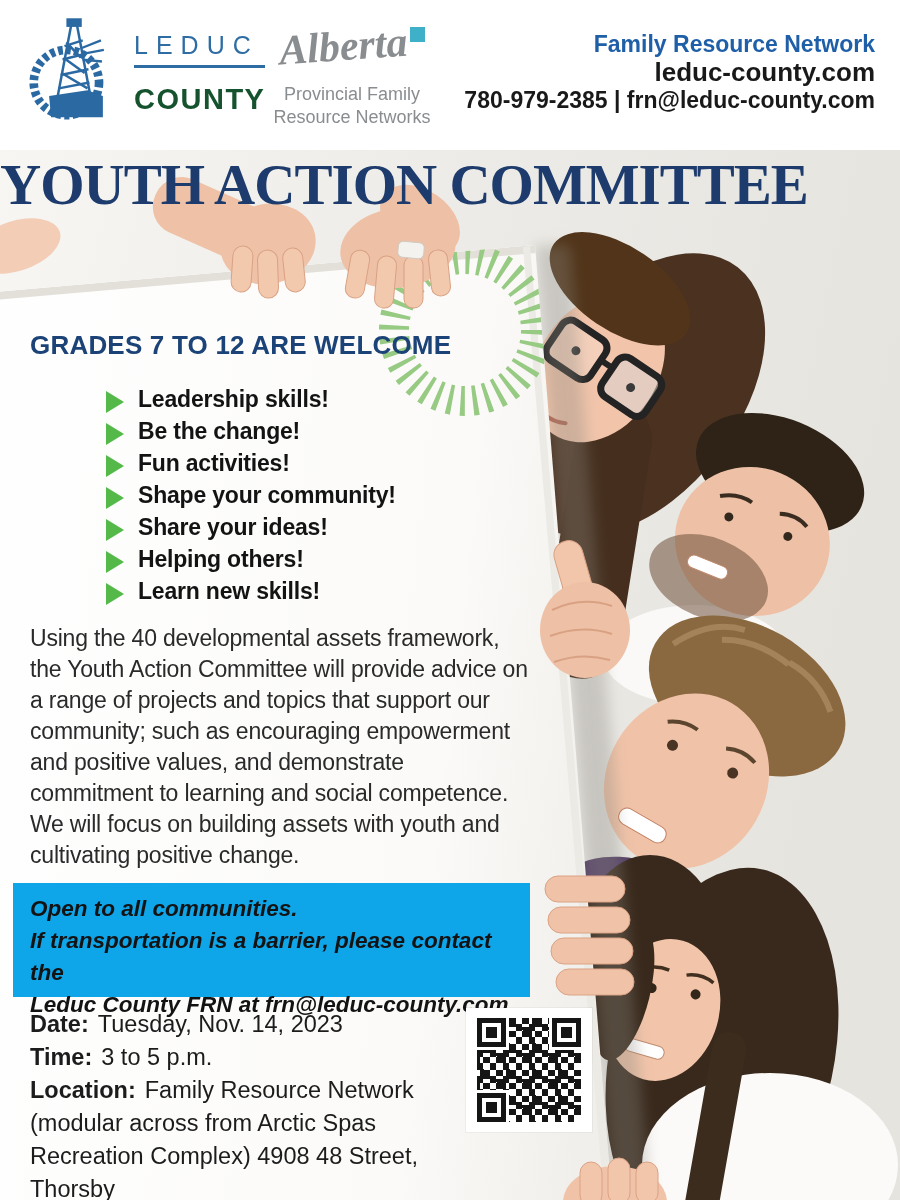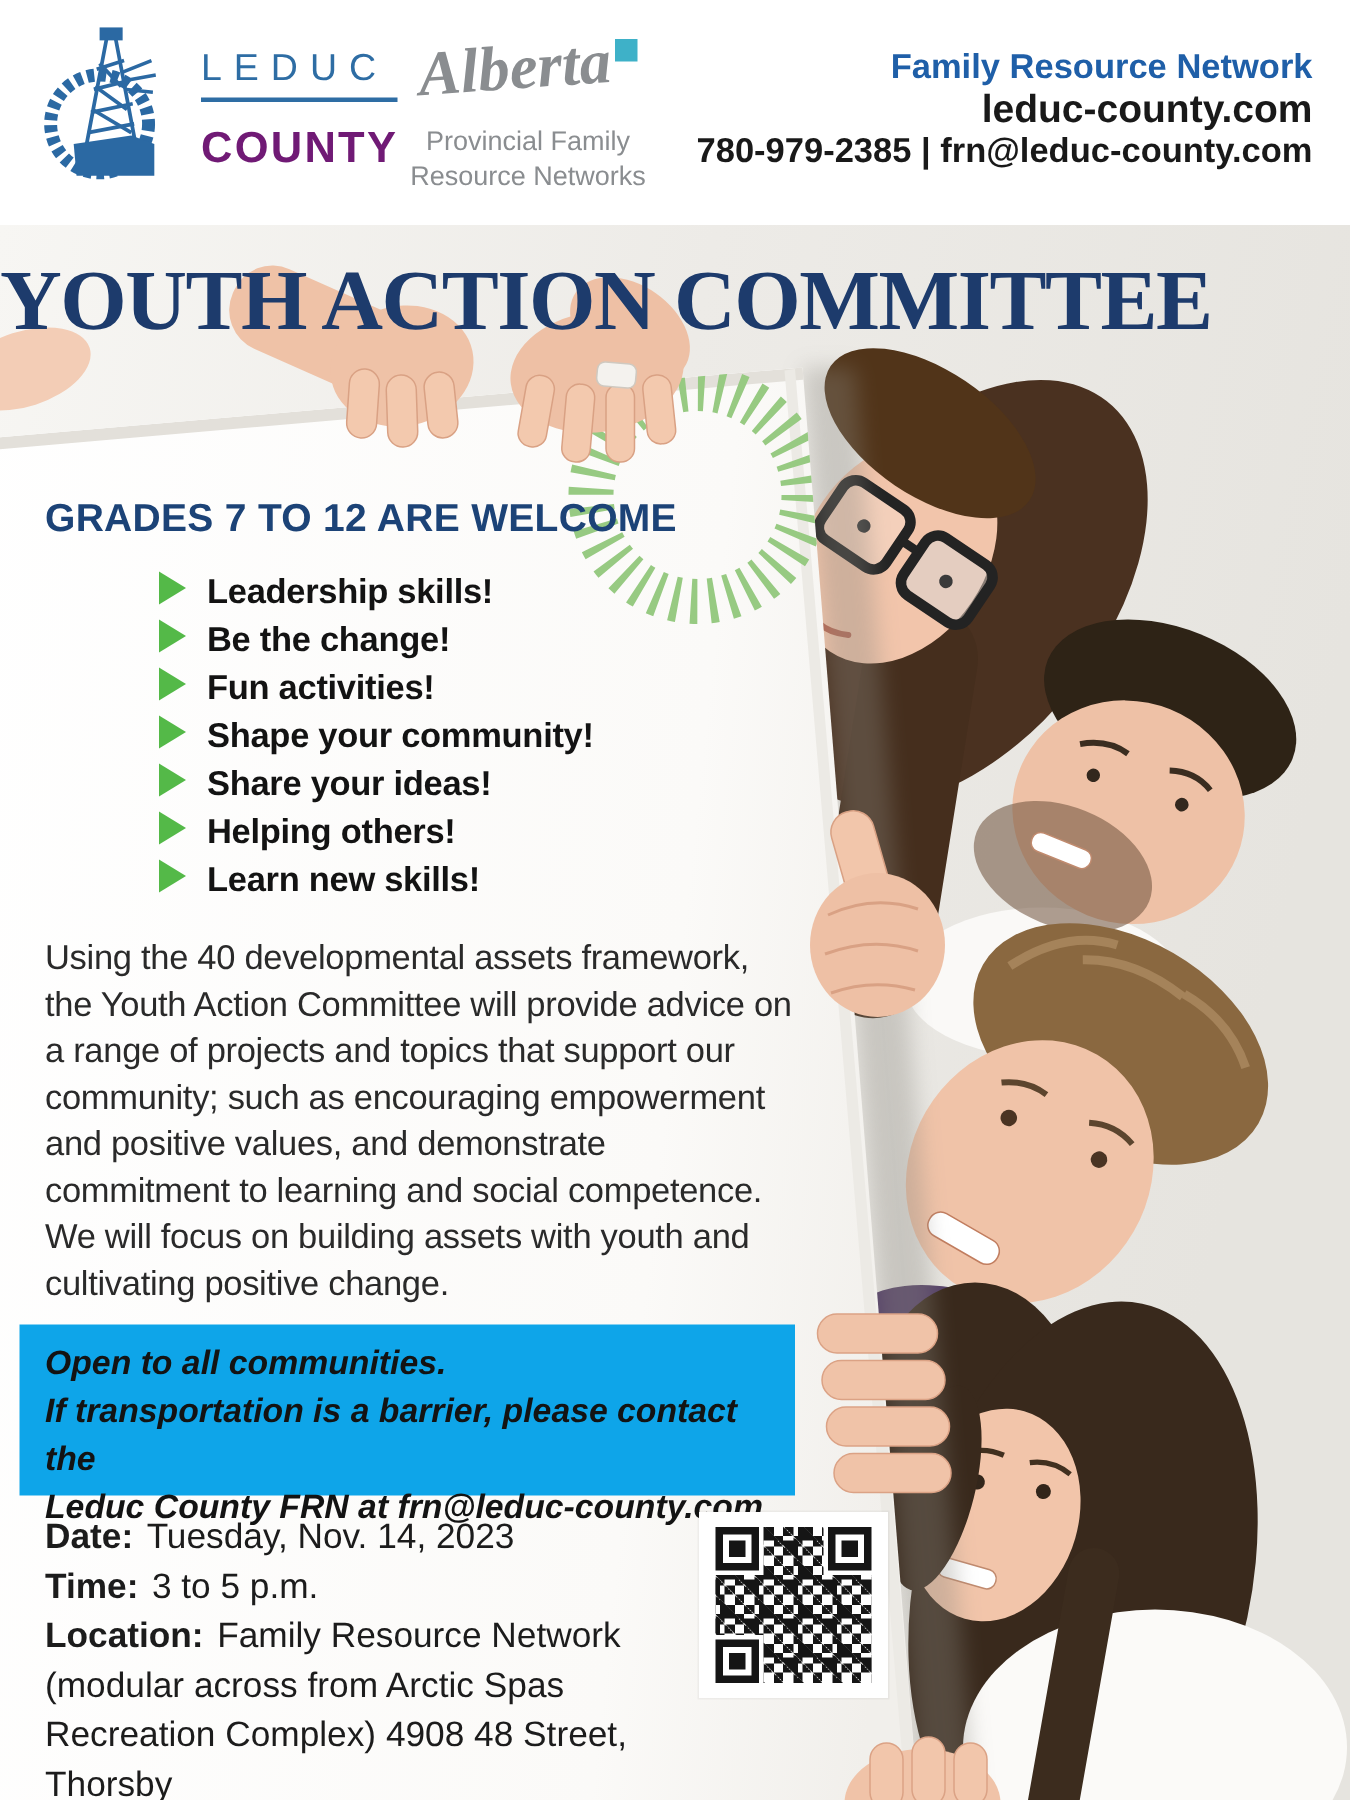--- a/index.html
+++ b/index.html
@@ -5,45 +5,45 @@
   html,body{margin:0;padding:0;background:#9a9a9a;}
   .poster{position:relative;width:900px;height:1200px;background:#ffffff;overflow:hidden;
           font-family:"Liberation Sans",sans-serif;color:#1a1a1a;}
 
   
   .header{position:absolute;top:0;left:0;width:900px;height:150px;background:#ffffff;z-index:5;}
   .leduc{position:absolute;left:28px;top:14px;display:flex;align-items:center;justify-content:center;}
   .leduc-word{margin-left:10px;}
   .leduc-word .w1{font-size:25px;letter-spacing:8px;color:#2e6da4;font-weight:400;
                   border-bottom:3px solid #2e6da4;padding-bottom:5px;}
-  .leduc-word .w2{font-size:29px;font-weight:700;letter-spacing:1.5px;color:#701a75;margin-top:15px;}
+  .leduc-word .w2{font-size:29px;font-weight:700;letter-spacing:1.5px;color:#14532d;margin-top:15px;}
   .alberta{position:absolute;left:252px;top:22px;width:200px;text-align:center;}
   .alberta .script{font-family:"Liberation Serif",serif;font-style:italic;font-weight:700;
                    font-size:42px;color:#8a8d90;transform:rotate(-4deg);display:inline-block;}
   .alberta .sq{display:inline-block;width:15px;height:15px;background:#3eb1c8;margin-left:2px;
                vertical-align:18px;}
   .alberta .sub{font-size:18px;color:#8a8d90;line-height:23px;margin-top:13px;}
   .contact{position:absolute;right:25px;top:30px;text-align:right;font-weight:700;line-height:28px;}
   .contact .c1{color:#1f5fa8;font-size:23px;}
   .contact .c2{color:#191919;font-size:26px;}
   .contact .c3{color:#191919;font-size:23px;}
 
   
-  .big-title{position:absolute;top:168px;left:0;width:801px;text-align:center;z-index:4;
+  .big-title{position:absolute;top:152px;left:0;width:801px;text-align:center;z-index:4;
              font-family:"Liberation Serif",serif;font-weight:700;font-size:57px;
              color:#1d3b6c;letter-spacing:-1px;white-space:nowrap;}
 
   
   .scene{position:absolute;top:150px;left:0;width:900px;height:1050px;z-index:1;}
 
   
   .overlay{position:absolute;z-index:3;}
   .welcome{left:30px;top:330px;font-size:26px;font-weight:700;color:#1c4377;letter-spacing:.2px;}
   .bullets{left:106px;top:381px;}
-  .bullet{display:flex;align-items:flex-start;height:32px;}
+  .bullet{display:flex;align-items:flex-end;height:32px;}
   .tri{width:0;height:0;border-top:11px solid transparent;border-bottom:11px solid transparent;
        border-left:18px solid #54b948;margin-right:14px;}
   .bullet span{font-size:23px;font-weight:700;color:#131313;letter-spacing:-.2px;}
   .about{left:30px;top:623px;width:530px;font-size:23px;line-height:31px;color:#2a2a2a;
          letter-spacing:-.2px;}
   .notice{left:13px;top:883px;width:517px;height:114px;background:#0ea5e9;
           padding:10px 0 0 17px;box-sizing:border-box;}
   .notice div{font-size:22.5px;font-weight:700;font-style:italic;color:#131313;line-height:32px;}
   .details{left:30px;top:1008px;width:450px;font-size:23.5px;line-height:33px;color:#1c1c1c;}
   .details b{font-weight:700;margin-right:9px;}

